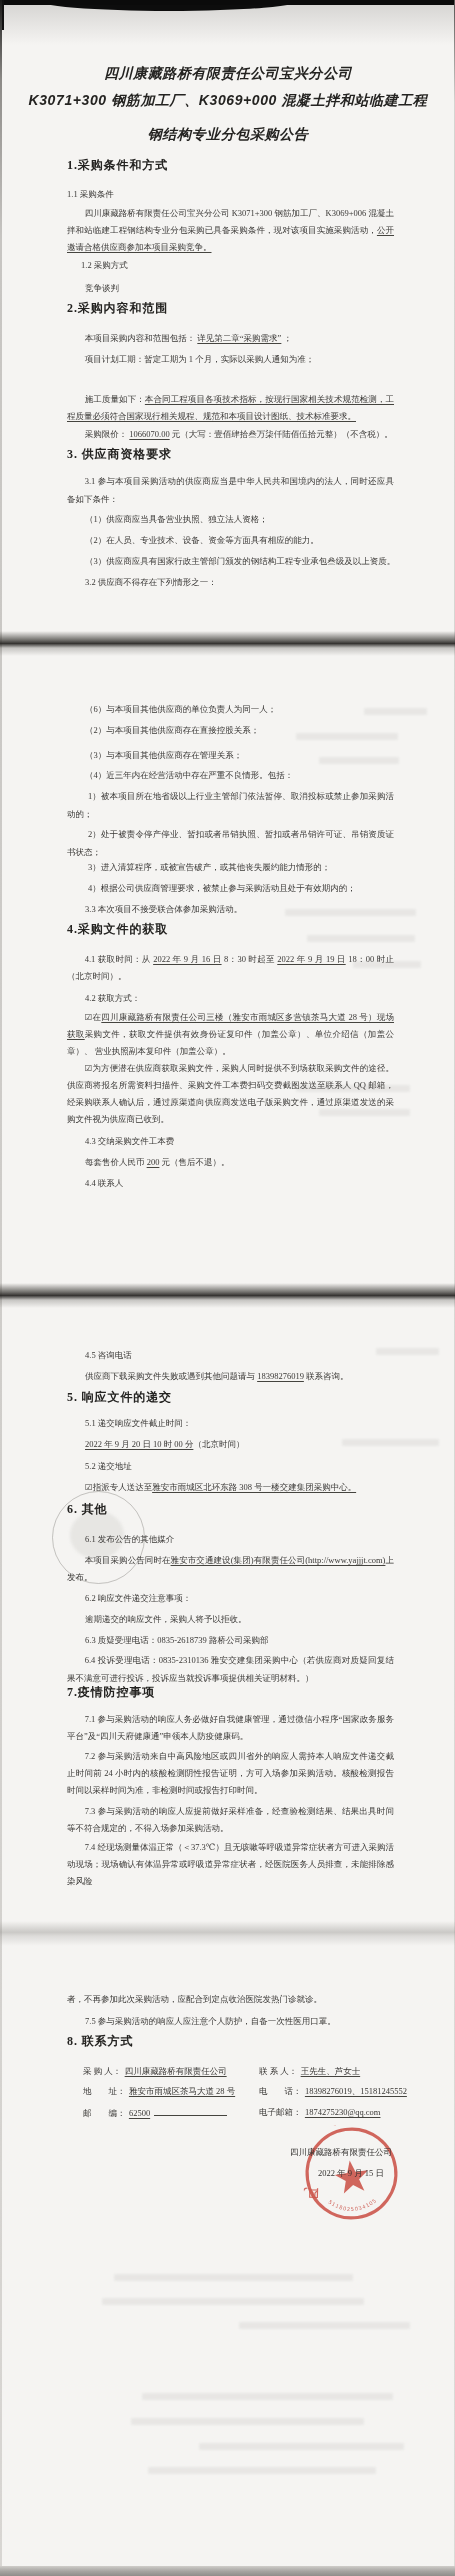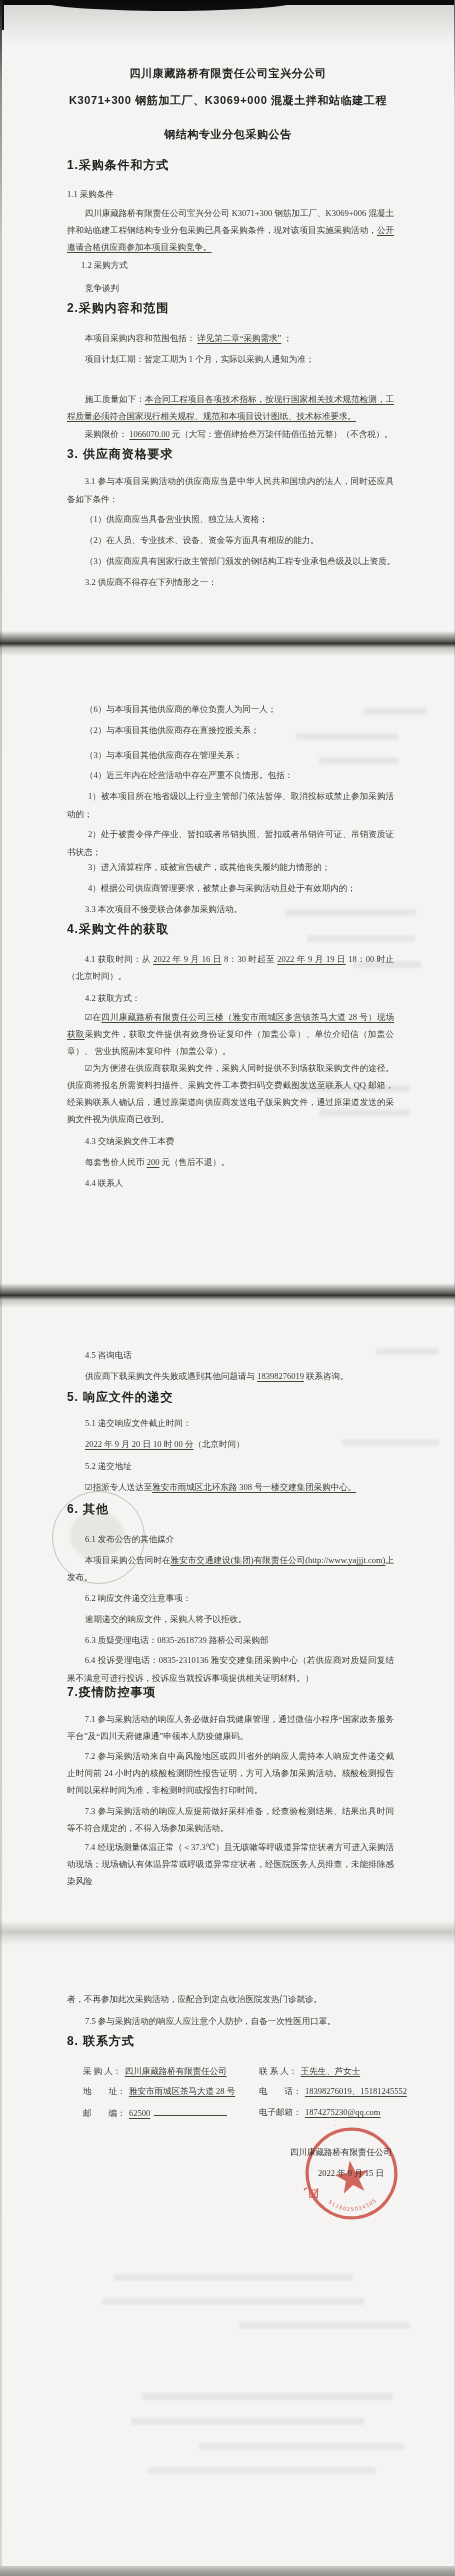--- a/index.html
+++ b/index.html
@@ -23,22 +23,22 @@
     background:linear-gradient(180deg,rgba(110,108,105,.22),rgba(110,108,105,0));}
   .separator{position:absolute;left:0;width:456px;height:25px;}
   .sep-dark{background:linear-gradient(180deg,rgba(90,88,84,0) 0%,rgba(70,68,64,.75) 36%,rgba(38,36,34,.92) 50%,rgba(110,108,104,.35) 68%,rgba(110,108,104,0) 100%);}
   .sep-light{background:linear-gradient(180deg,rgba(140,138,134,0) 0%,rgba(150,148,144,.45) 45%,rgba(165,163,159,.30) 60%,rgba(165,163,159,0) 100%);}
   
   .t{position:absolute;font-size:8.5px;line-height:15px;}
   .blk{position:absolute;left:67px;width:327px;font-size:8.5px;line-height:17px;text-align:justify;}
   .ind{text-indent:17.7px;}
   .ind37{text-indent:21px;}
   .center{left:0;width:456px;text-align:center;}
-  .bold-title{font-family:"Liberation Sans","DejaVu Sans",sans-serif;font-weight:700;font-size:11px;color:#242321;letter-spacing:0.6px;}
-  .h-sec{font-family:Liberation Sans, sans-serif;font-weight:700;font-size:12px;color:#242321;letter-spacing:0.9px;}
+  .bold-title{font-family:"Liberation Sans","DejaVu Sans",sans-serif;font-weight:700;font-size:14px;color:#242321;letter-spacing:0.6px;font-style:italic;}
+  .h-sec{font-family:Liberation Serif, serif;font-weight:700;font-size:12px;color:#242321;letter-spacing:0.9px;}
   u{text-decoration-color:#45443f;text-underline-offset:2.3px;}
   .ul-ext{display:inline-block;width:73px;border-bottom:0.6px solid #45443f;height:8px;}
   .pad{padding:0 3.4px;}
   
   .c-left{position:absolute;left:83px;font-size:8.5px;}
   .c-right{position:absolute;left:259px;font-size:8.5px;}
   
   .stamp-wrap{position:absolute;left:302px;top:2124px;width:99px;height:99px;
     transform:rotate(-8deg);opacity:.88;mix-blend-mode:multiply;z-index:5;}
   .sig{position:absolute;z-index:6;font-size:8.5px;color:#33312f;}

